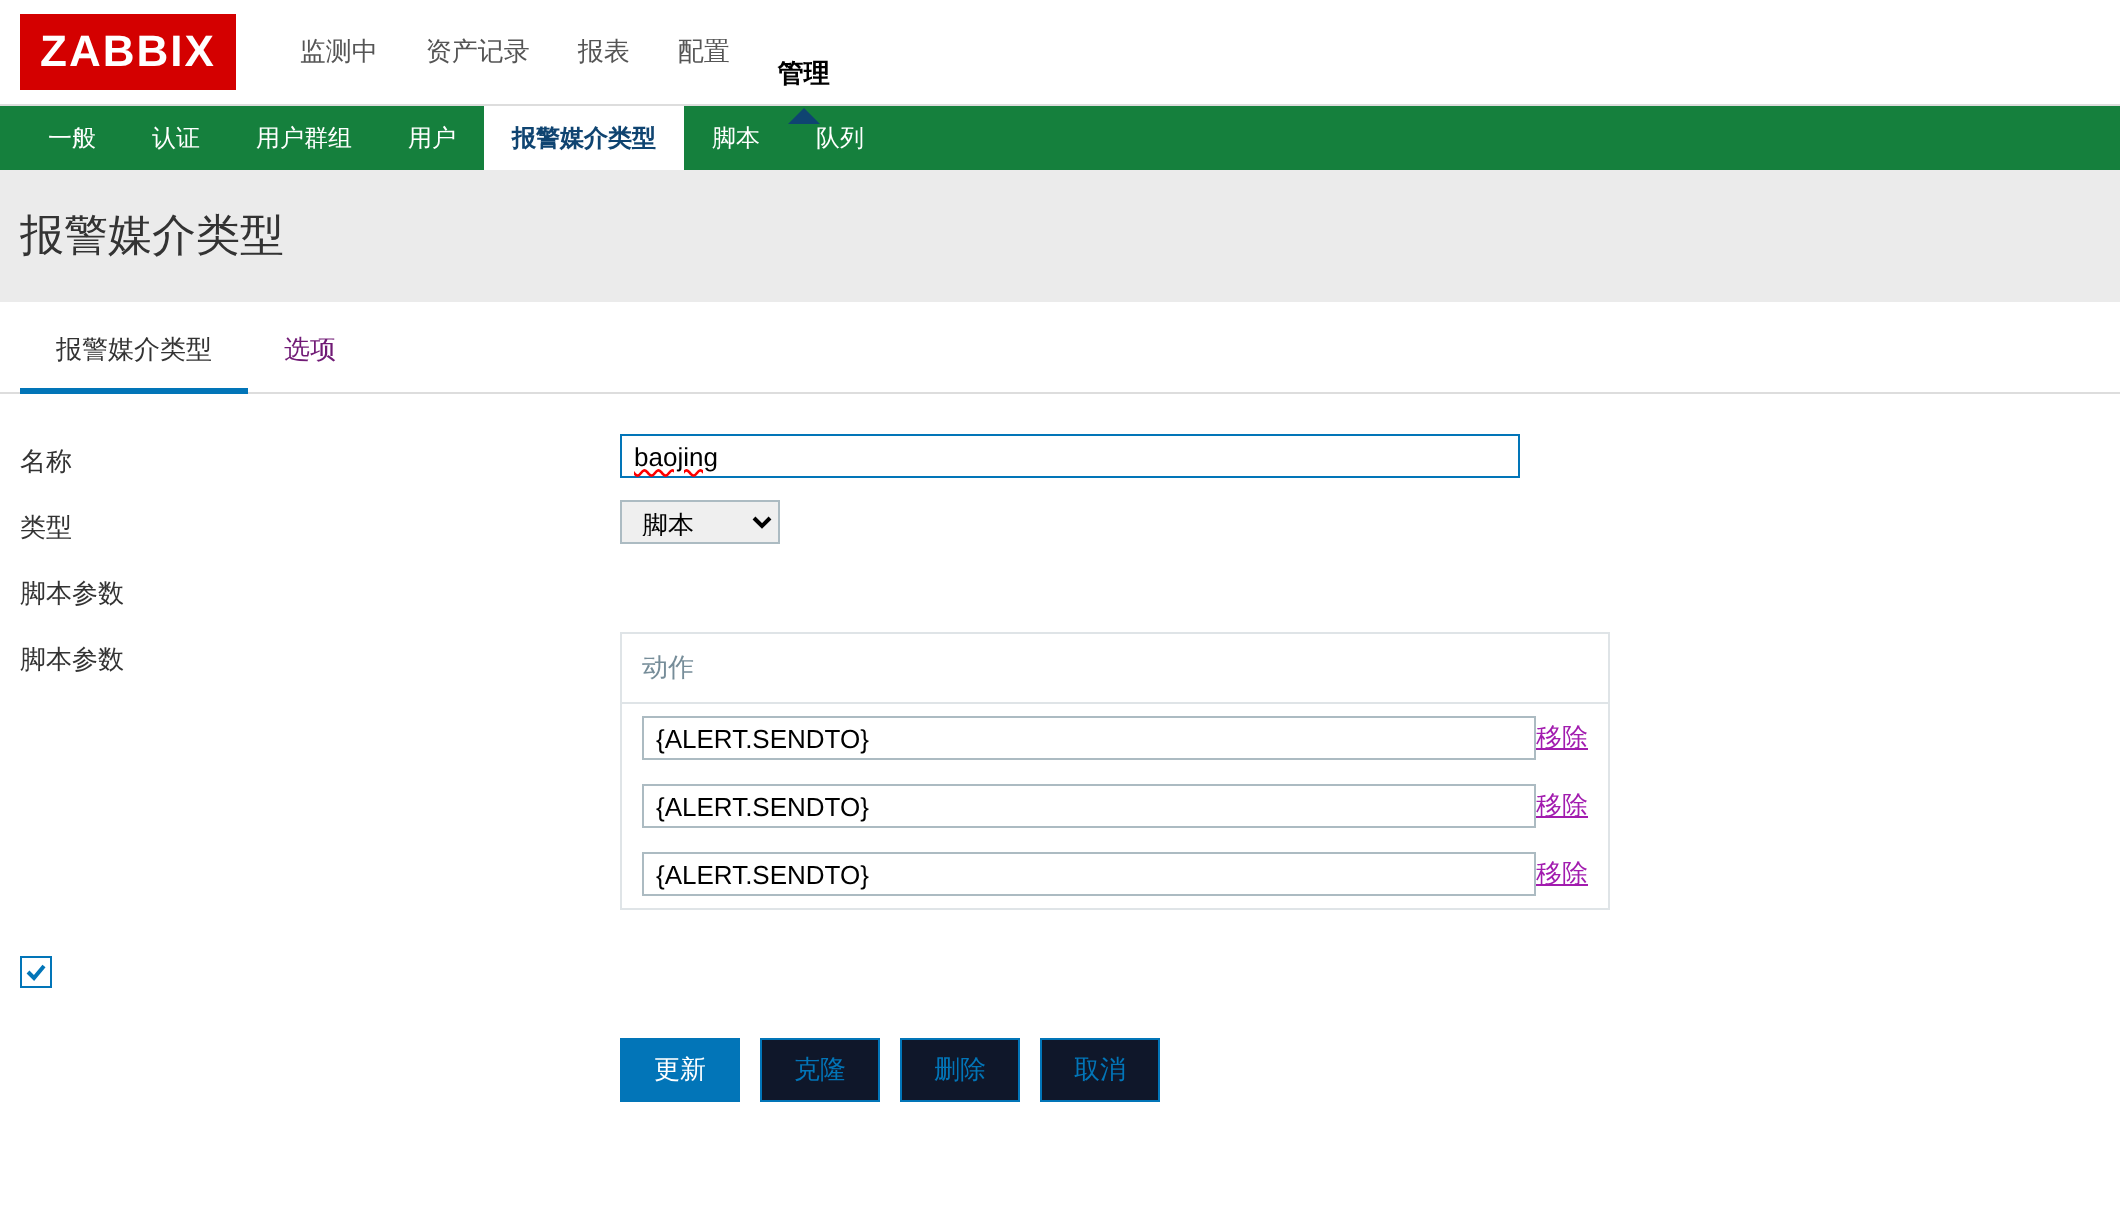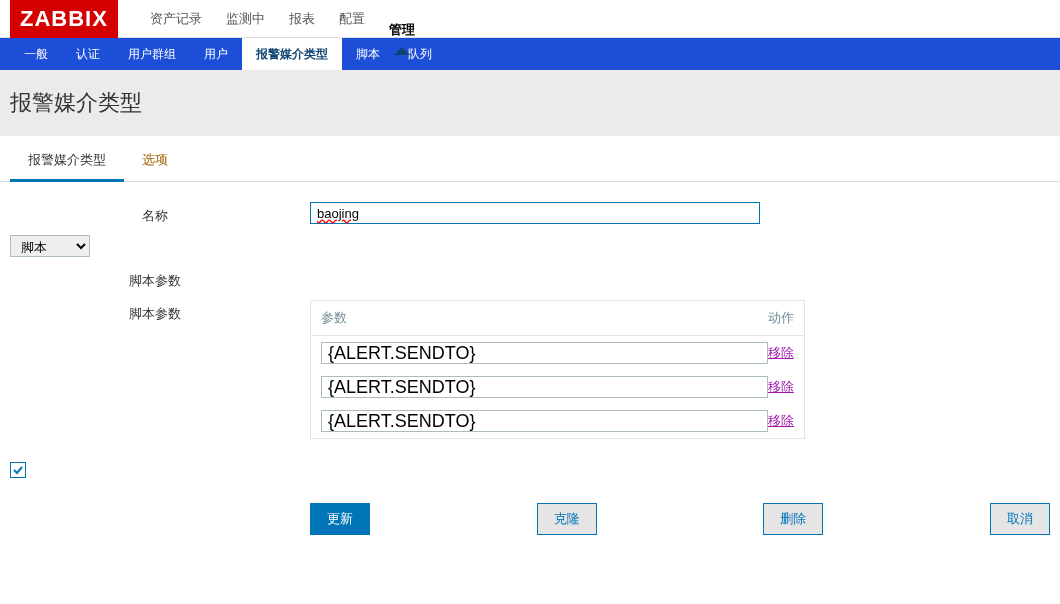--- a/index.html
+++ b/index.html
@@ -9,21 +9,21 @@
       font-family: Arial, "Microsoft YaHei", sans-serif;
     }
     body {
       width: 1060px;
       height: 604px;
       background: #fff;
       font-size: 13px;
     }
     .top-nav {
       background: #fff;
-      height: 38px;
+      height: 53px;
       display: flex;
       align-items: center;
       padding: 0 10px;
       border-bottom: 1px solid #ddd;
     }
     .logo {
       background: #d40000;
       color: #fff;
       font-size: 22px;
       font-weight: bold;
@@ -51,21 +51,21 @@
       bottom: -1px;
       left: 50%;
       transform: translateX(-50%);
       width: 0;
       height: 0;
       border-left: 8px solid transparent;
       border-right: 8px solid transparent;
       border-bottom: 8px solid #0f4471;
     }
     .sub-nav {
-      background: #1d4ed8;
+      background: #15803d;
       height: 32px;
       display: flex;
       align-items: center;
       padding: 0 10px;
     }
     .sub-nav-item {
       color: #fff;
       padding: 0 14px;
       cursor: pointer;
       height: 32px;
@@ -89,39 +89,39 @@
     }
     .tabs {
       display: flex;
       border-bottom: 1px solid #ddd;
       padding: 0 10px;
       margin-top: 5px;
     }
     .tab {
       padding: 10px 18px;
       cursor: pointer;
-      color: #a16207;
+      color: #701a75;
       font-size: 13px;
     }
     .tab.active {
       color: #333;
       border-bottom: 3px solid #0275b8;
       margin-bottom: -1px;
     }
     .form-content {
       padding: 20px 10px;
     }
     .form-row {
       display: flex;
       align-items: flex-start;
       margin-bottom: 10px;
     }
     .form-label {
       width: 300px;
-      text-align: center;
+      text-align: left;
       padding-right: 10px;
       padding-top: 5px;
       color: #333;
       font-size: 13px;
     }
     .form-control {
       flex: 1;
     }
     .input-text {
       border: 1px solid #acbbc2;
@@ -161,21 +161,21 @@
     }
     .params-row {
       display: flex;
       padding: 6px 10px;
       align-items: center;
     }
     .param-input {
       flex: 1;
       border: 1px solid #acbbc2;
       padding: 4px 6px;
-      font-size: 18px;
+      font-size: 13px;
       height: 22px;
       margin-right: 0;
     }
     .param-remove {
       color: #a21caf;
       cursor: pointer;
       text-decoration: underline;
       font-size: 13px;
     }
     .param-add {
@@ -197,42 +197,41 @@
       display: flex;
       align-items: center;
       justify-content: center;
       color: #0275b8;
       cursor: pointer;
     }
     .buttons-row {
       display: flex;
       gap: 10px;
       padding-top: 15px;
-      justify-content: space-between;
     }
     .btn {
       padding: 6px 16px;
       font-size: 13px;
       cursor: pointer;
       border: 1px solid #0275b8;
-      background: #e5e5e5;
+      background: #0f172a;
       color: #0275b8;
     }
     .btn.primary {
       background: #0275b8;
       color: #fff;
     }
   </style>
 </head>
 <body>
 
 <div class="top-nav">
   <div class="logo">ZABBIX</div>
+  <div class="top-nav-item">监测中</div>
   <div class="top-nav-item">资产记录</div>
-  <div class="top-nav-item">监测中</div>
   <div class="top-nav-item">报表</div>
   <div class="top-nav-item">配置</div>
   <div class="top-nav-item active">管理</div>
 </div>
 
 <div class="sub-nav">
   <div class="sub-nav-item">一般</div>
   <div class="sub-nav-item">认证</div>
   <div class="sub-nav-item">用户群组</div>
   <div class="sub-nav-item">用户</div>
@@ -255,37 +254,37 @@
   <div class="form-row">
     <div class="form-label">名称</div>
     <div class="form-control">
       <div class="input-text focused" style="display:flex;align-items:center;">
         <span class="underline-red">baojing</span>
       </div>
     </div>
   </div>
 
   <div class="form-row">
+    <div class="form-label">类型</div>
     <div class="form-control">
       <select class="select">
         <option>脚本</option>
       </select>
     </div>
   </div>
 
   <div class="form-row">
     <div class="form-label">脚本参数</div>
   </div>
 
   <div class="form-row">
     <div class="form-label">脚本参数</div>
     <div class="form-control">
       <div class="params-table">
         <div class="params-header">
-          <div class="params-header-left">参数</div>
           <div>动作</div>
         </div>
         <div class="params-row">
           <input class="param-input" value="{ALERT.SENDTO}" style="">
           <span class="param-remove">移除</span>
         </div>
         <div class="params-row">
           <input class="param-input" value="{ALERT.SENDTO}" style="">
           <span class="param-remove">移除</span>
         </div>

